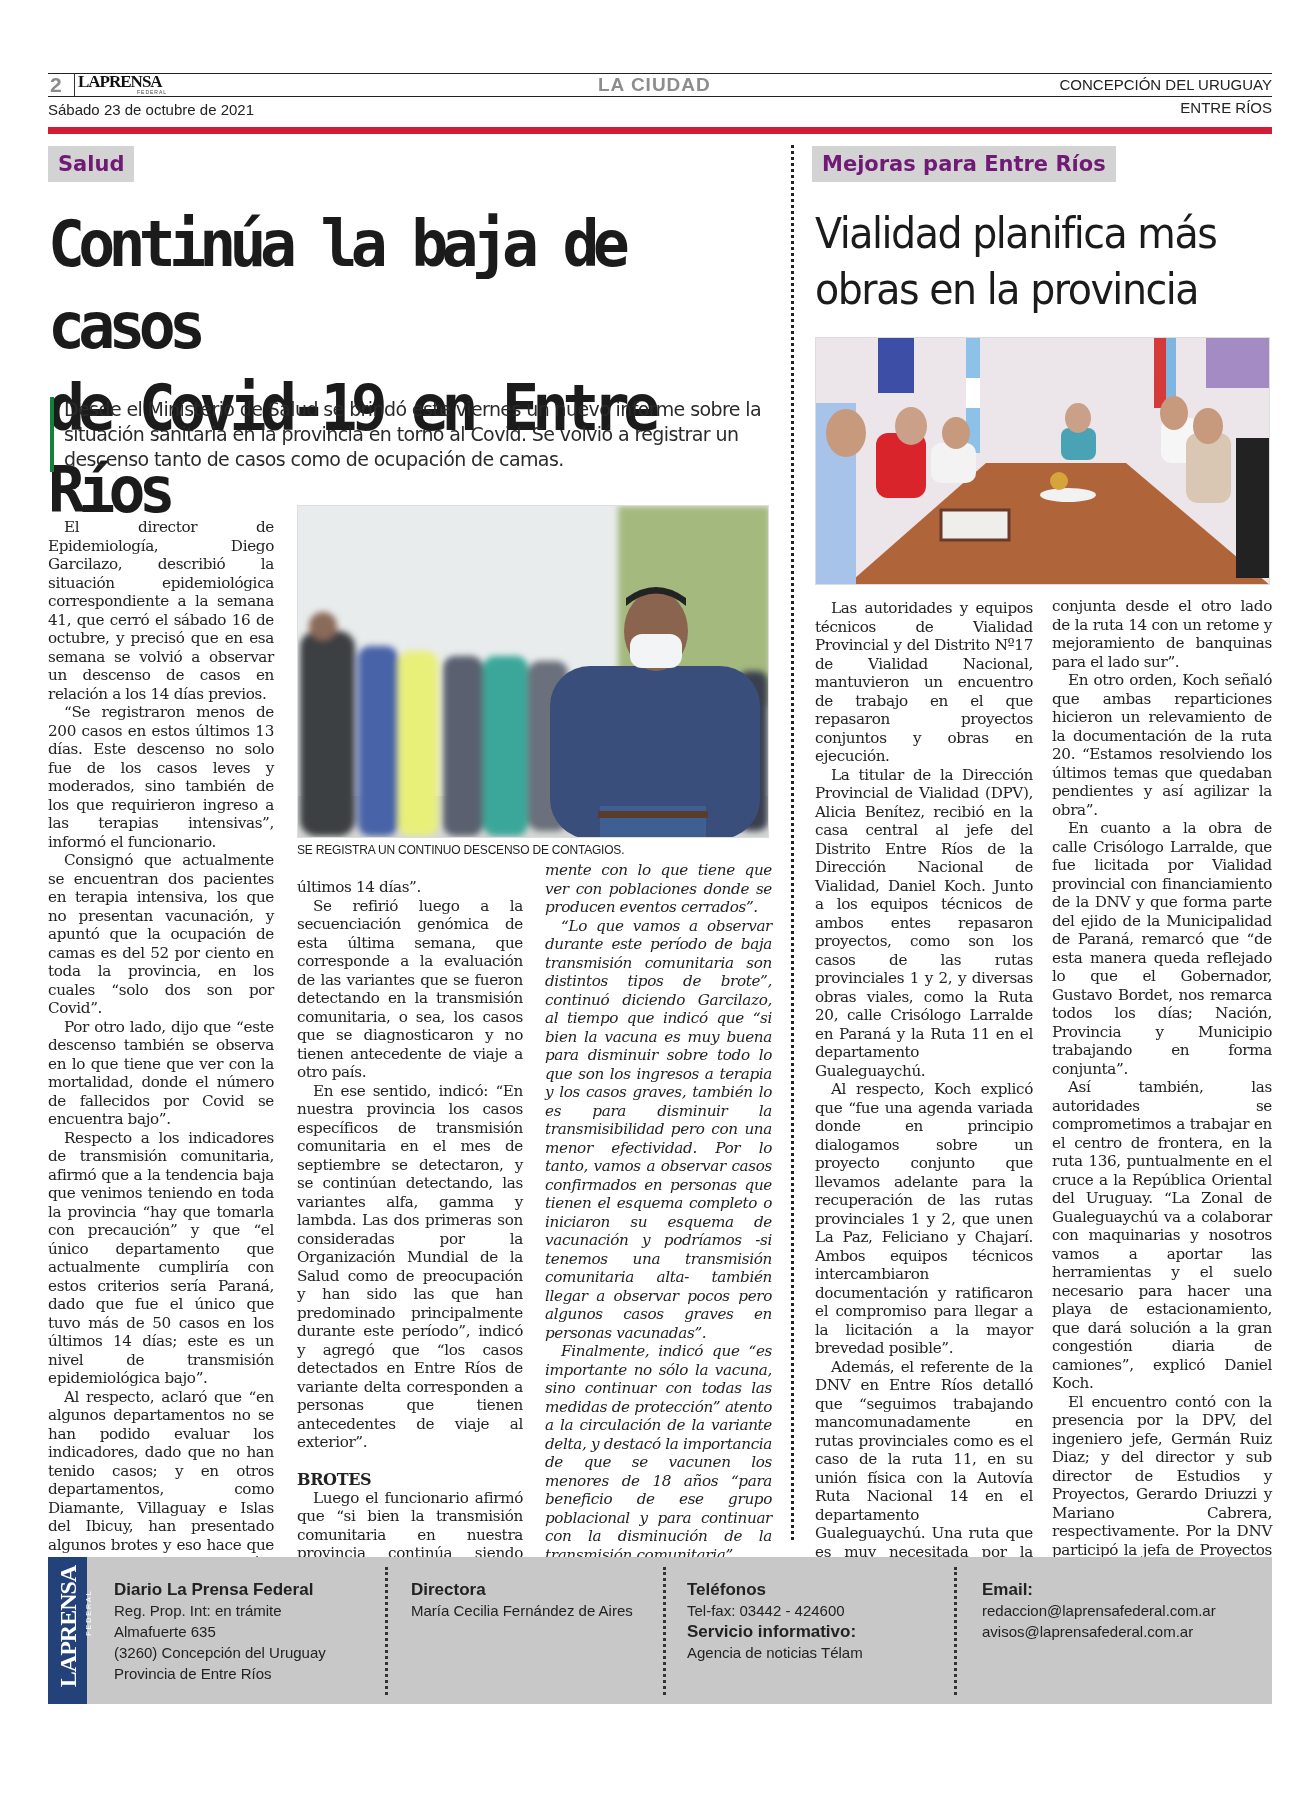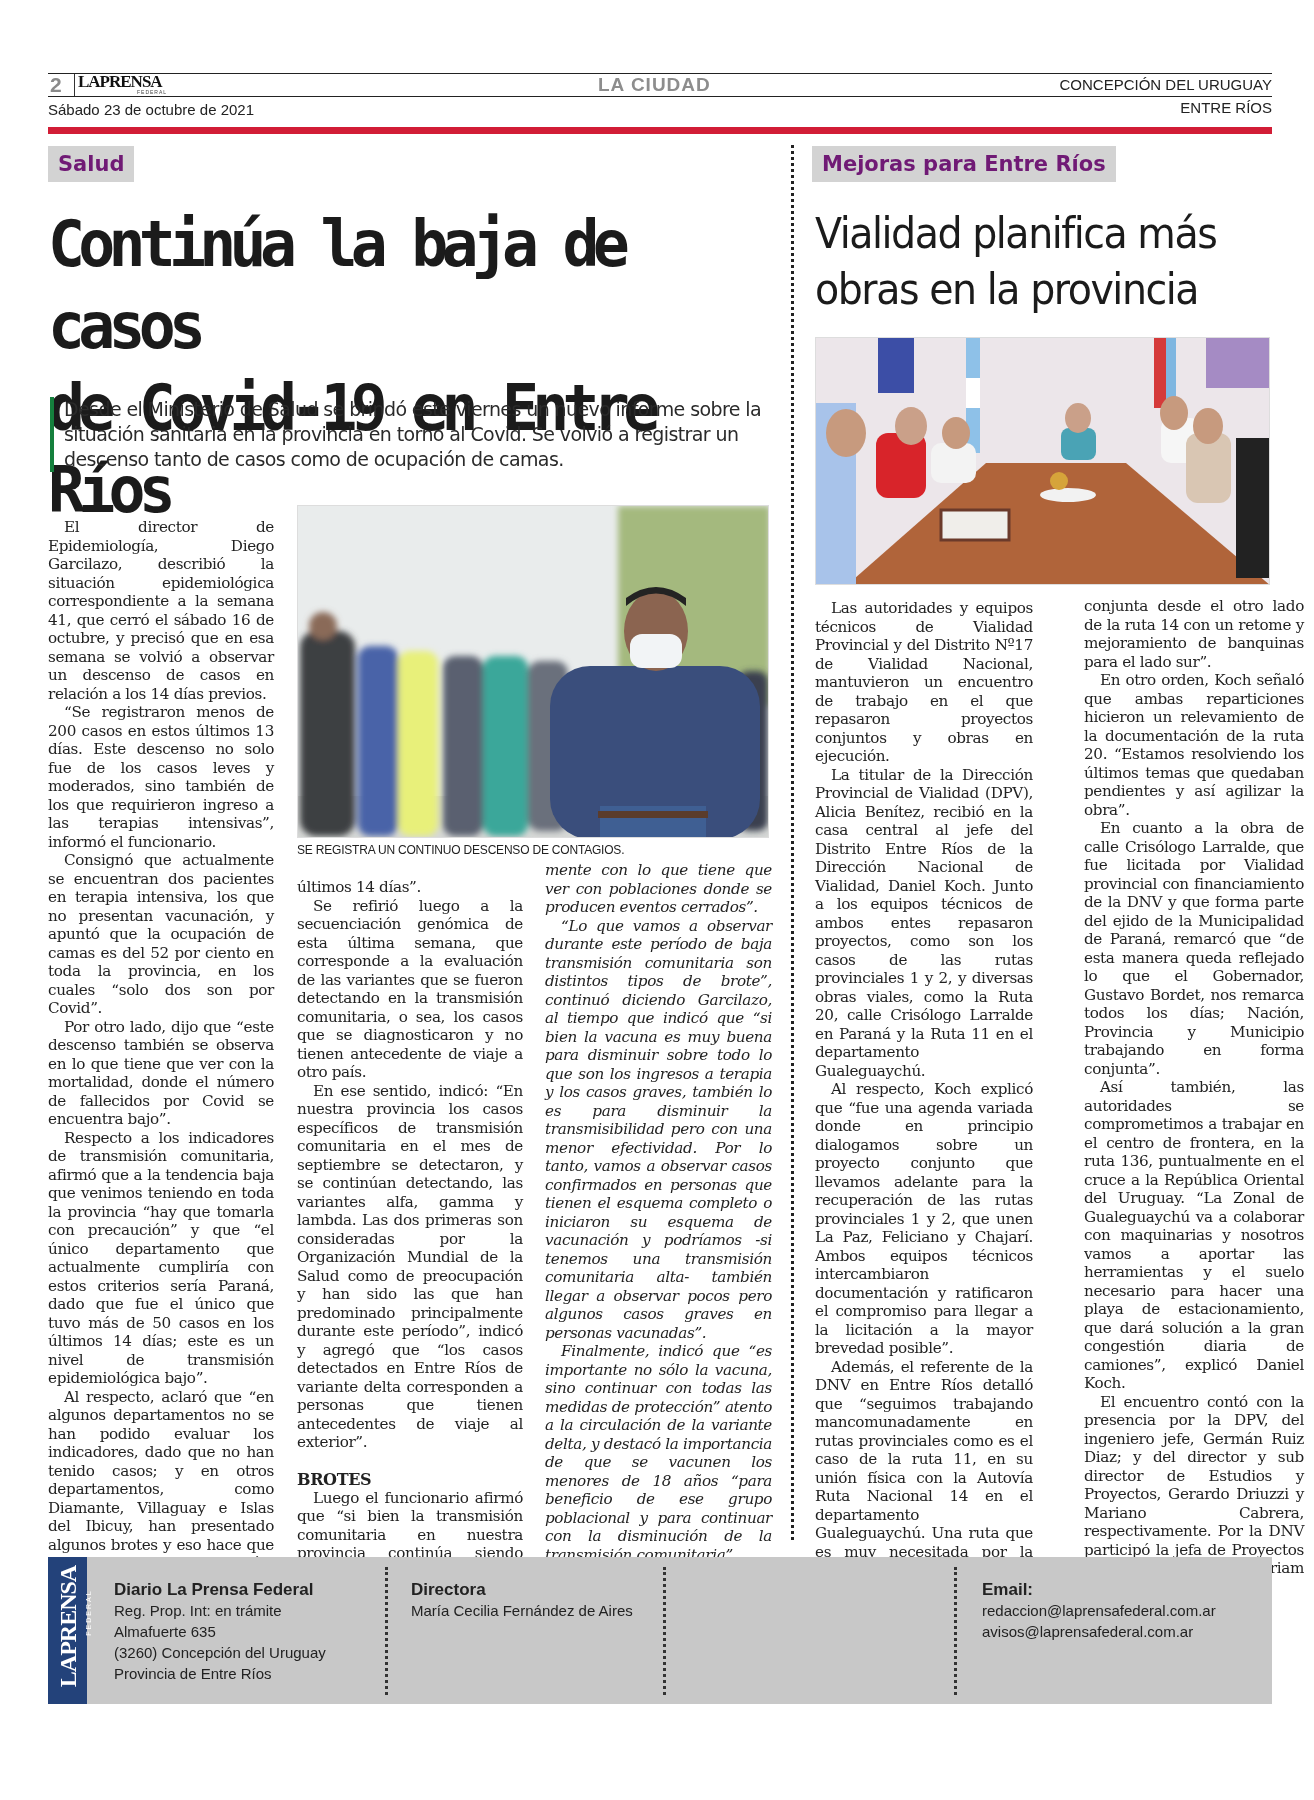--- a/index.html
+++ b/index.html
@@ -38,21 +38,21 @@
   .body-col p.noindent { text-indent: 0; }
   .body-col h4 { font: bold 16px "DejaVu Serif", serif; margin-top: 18px; }
   .col-a { left: 48px; top: 518px; width: 226px; }
   .col-b { left: 297px; top: 878px; width: 226px; }
   .col-c { left: 545px; top: 861px; width: 227px; font-style: italic; }
 
   
   .headline-right { position: absolute; left: 815px; top: 205px; width: 460px; font: 43px "DejaVu Sans", sans-serif; line-height: 56px; color: #1b1b1b; letter-spacing: -1.6px; transform: scaleX(0.92); transform-origin: left top; }
   .photo-right { position: absolute; left: 815px; top: 337px; width: 455px; height: 248px; overflow: hidden; background: #e6e0e4; border: 1px solid #ddd; }
   .col-d { left: 815px; top: 599px; width: 218px; }
-  .col-e { left: 1052px; top: 597px; width: 220px; margin-left: 32px; }
+  .col-e { left: 1052px; top: 597px; width: 220px; }
 
   
   .footer { position: absolute; left: 48px; top: 1557px; width: 1224px; height: 147px; background: #c8c8c8; }
   .footer-logo { position: absolute; left: 0; top: 0; width: 39px; height: 147px; background: #23427a; }
   .footer-logo-text { position: absolute; left: -50px; top: 56px; width: 140px; transform: rotate(-90deg); font: bold 24px "Liberation Serif", serif; color: #fff; letter-spacing: -1px; text-align: center; }
   .footer-logo-sub { position: absolute; left: 10px; top: 52px; width: 60px; transform: rotate(-90deg); font: 7px "Liberation Sans", sans-serif; color: #fff; letter-spacing: 2px; text-align: center; }
   .fcol { position: absolute; top: 22px; font: 15px "Liberation Sans", sans-serif; color: #222; line-height: 21px; }
   .fcol .ftitle { font: bold 17px "Liberation Sans", sans-serif; line-height: 21px; }
   .fc1 { left: 66px; }
   .fc2 { left: 363px; }
@@ -204,20 +204,26 @@
     <div>Provincia de Entre Ríos</div>
   </div>
   <div class="fdots fd1"></div>
 
   <div class="fcol fc2">
     <div class="ftitle">Directora</div>
     <div>María Cecilia Fernández de Aires</div>
   </div>
   <div class="fdots fd2"></div>
 
+  <div class="fcol fc3">
+    <div class="ftitle">Teléfonos</div>
+    <div>Tel-fax: 03442 - 424600</div>
+    <div class="ftitle">Servicio informativo:</div>
+    <div>Agencia de noticias Télam</div>
+  </div>
   <div class="fdots fd3"></div>
 
   <div class="fcol fc4">
     <div class="ftitle">Email:</div>
     <div>redaccion@laprensafederal.com.ar</div>
     <div>avisos@laprensafederal.com.ar</div>
   </div>
 </div>
 
 </body></html>

